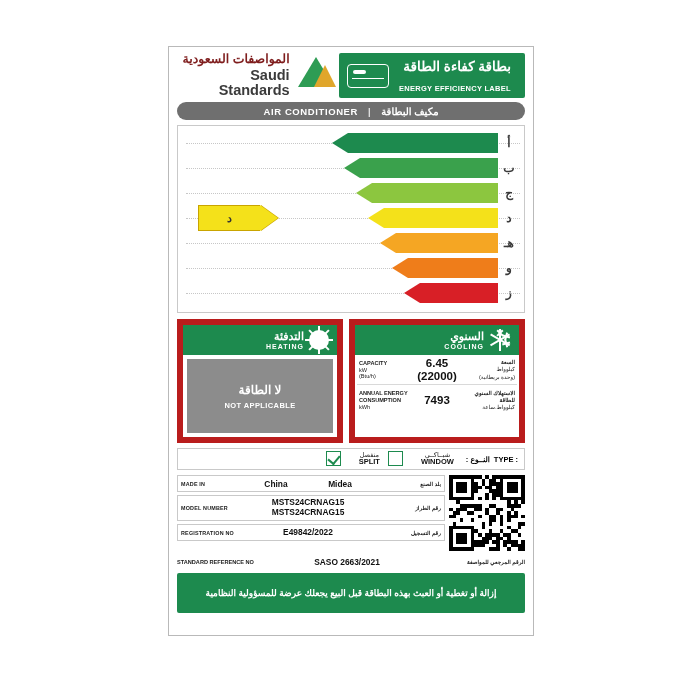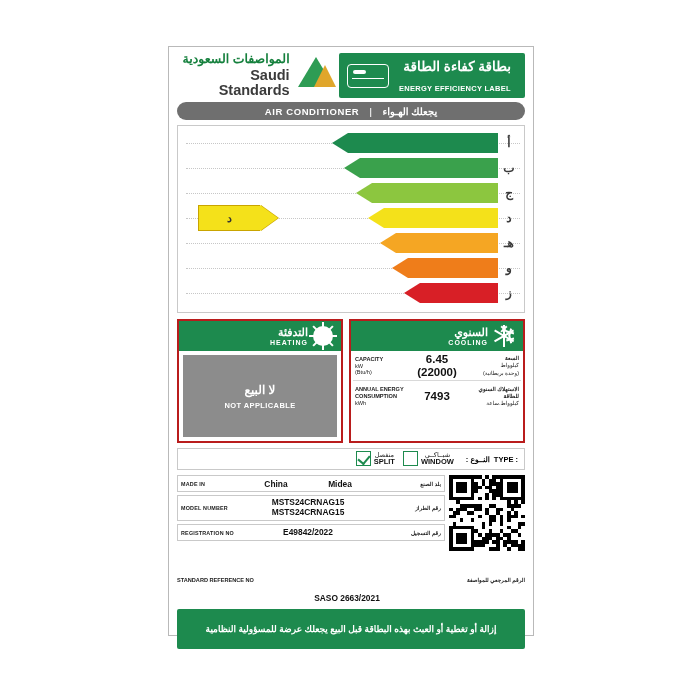--- a/index.html
+++ b/index.html
@@ -30,21 +30,21 @@
     align-items:center;
     justify-content:flex-end;
     padding-right:4px;
   }
   .saso-text {
     text-align:right;
     line-height:1.05;
     margin-right:6px;
   }
   .saso-ar {
-    font-size:12.5px; color:#15803d; font-weight:bold; letter-spacing:0px;
+    font-size:12.5px; color:#7f1d1d; font-weight:bold; letter-spacing:0px;
     direction:rtl;
   }
   .saso-en {
     font-size:14.5px; color:#3b3b3b; font-weight:bold; margin-top:2px;
   }
   .saso-logo {
     width:40px; height:42px;
     position:relative;
   }
   .saso-logo .tri-green {
@@ -187,21 +187,21 @@
     filter:drop-shadow(1px 0 0 #c9a400);
   }
 
   
   .mid {
     margin:6px 8px 0 8px;
     display:flex;
     gap:6px;
     height:124px;
   }
-  .panel { border:2px solid #b91c1c; }
+  .panel { border:6px solid #b91c1c; }
   .panel-head {
     background:#1d8a4e;
     color:#fff;
     height:30px;
     display:flex;
     align-items:center;
     padding:0 6px;
   }
   .panel-head .ttl { flex:1; text-align:right; padding-right:5px; }
   .panel-head .ttl .ar { font-size:11px; font-weight:bold; direction:rtl;}
@@ -296,21 +296,21 @@
     position:relative; flex:0 0 auto; background:#fff;
   }
   .chk.on:after{
     content:"";
     position:absolute; left:3px; top:1px;
     width:6px;height:9px;
     border-right:2.4px solid #1d8a4e;
     border-bottom:2.4px solid #1d8a4e;
     transform:rotate(40deg);
   }
-  .type-opt { display:flex; align-items:center; gap:3px; }
+  .type-opt { display:flex; align-items:center; gap:18px; }
   .type-opt .lbls { line-height:1.1; text-align:center;}
   .type-opt .ar { font-size:6.5px; direction:rtl; color:#222;}
   .type-opt .en { font-size:7.5px; font-weight:bold; color:#111;}
   .type-title { display:flex; align-items:center; gap:4px; margin-left:4px;}
   .type-title .ar { font-size:7.5px; direction:rtl; font-weight:bold;}
   .type-title .en { font-size:7.5px; font-weight:bold;}
 
   
   .info-wrap {
     margin:5px 8px 0 8px;
@@ -343,21 +343,21 @@
 
   .ref-row {
     margin:4px 8px 0 8px;
     display:flex;
     align-items:center;
     font-size:5.6px;
     font-weight:bold;
     color:#222;
   }
   .ref-row .en { width:92px; }
-  .ref-row .val { flex:1; text-align:center; font-size:8.4px; color:#111;margin-top:36px;}
+  .ref-row .val { flex:1; text-align:center; font-size:8.4px; color:#111;}
   .ref-row .ar { width:100px; text-align:right; direction:rtl; }
 
   
   .footer {
     margin:6px 8px 8px 8px;
     background:#1d8a4e;
     color:#fff;
     height:40px;
     display:flex;
     flex-direction:column;
@@ -391,21 +391,21 @@
       <div class="hdr-txt">
         <div class="hdr-ar">بطاقة كفاءة الطاقة</div>
         <div class="hdr-en">ENERGY EFFICIENCY LABEL</div>
       </div>
     </div>
   </div>
 
   <div class="prod-bar">
     <span>AIR CONDITIONER</span>
     <span class="sep">|</span>
-    <span class="prod-ar">يجعلك الهـواء</span>
+    <span class="prod-ar">مكيف البطاقة</span>
   </div>
 
   <div class="grades" id="grades">
       <div class="grade-row">
         <div class="dots"></div>
         <div class="arrow left">
           <div class="tip" style="border-right: 16px solid rgb(29, 138, 78);"></div>
           <div class="body" style="width: 150px; background: rgb(29, 138, 78);"></div>
         </div>
         <div class="grade-letter">أ</div>
@@ -475,21 +475,21 @@
         <div class="sun">
           <div class="sun-rays">
             <i style="transform:rotate(0deg)"></i>
             <i style="transform:rotate(45deg)"></i>
             <i style="transform:rotate(90deg)"></i>
             <i style="transform:rotate(135deg)"></i>
           </div>
         </div>
       </div>
       <div class="heating-body">
-        <div class="ar">لا البيع</div>
+        <div class="ar">لا الطاقة</div>
         <div class="en">NOT APPLICABLE</div>
       </div>
     </div>
 
     <div class="panel cooling">
       <div class="panel-head">
         <div class="ttl">
           <div class="ar">السنوي</div>
           <div class="en">COOLING</div>
         </div>

